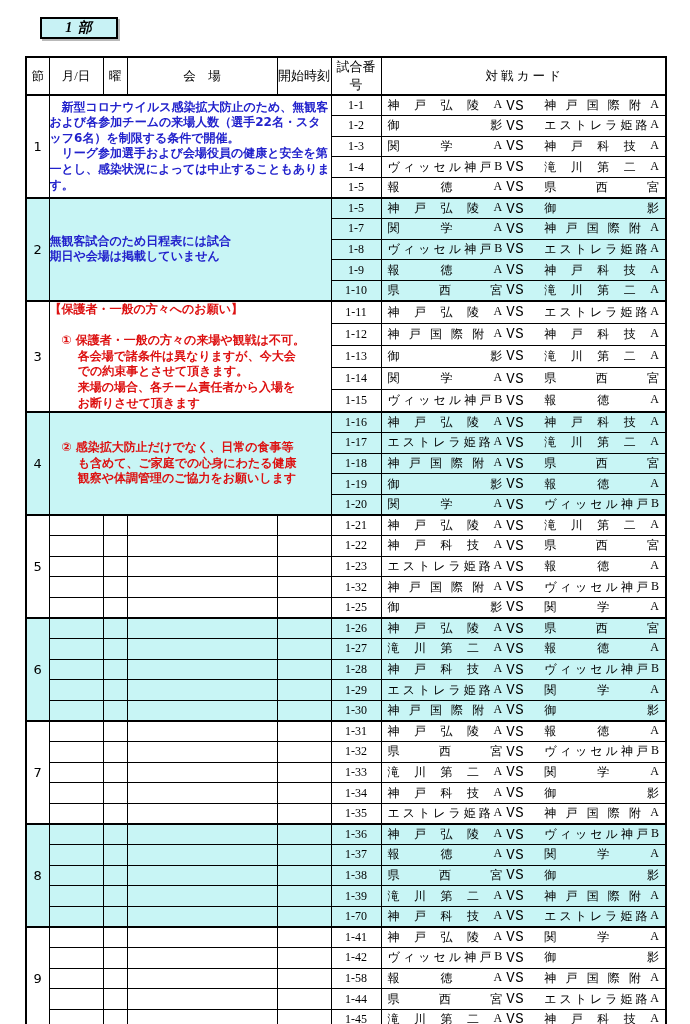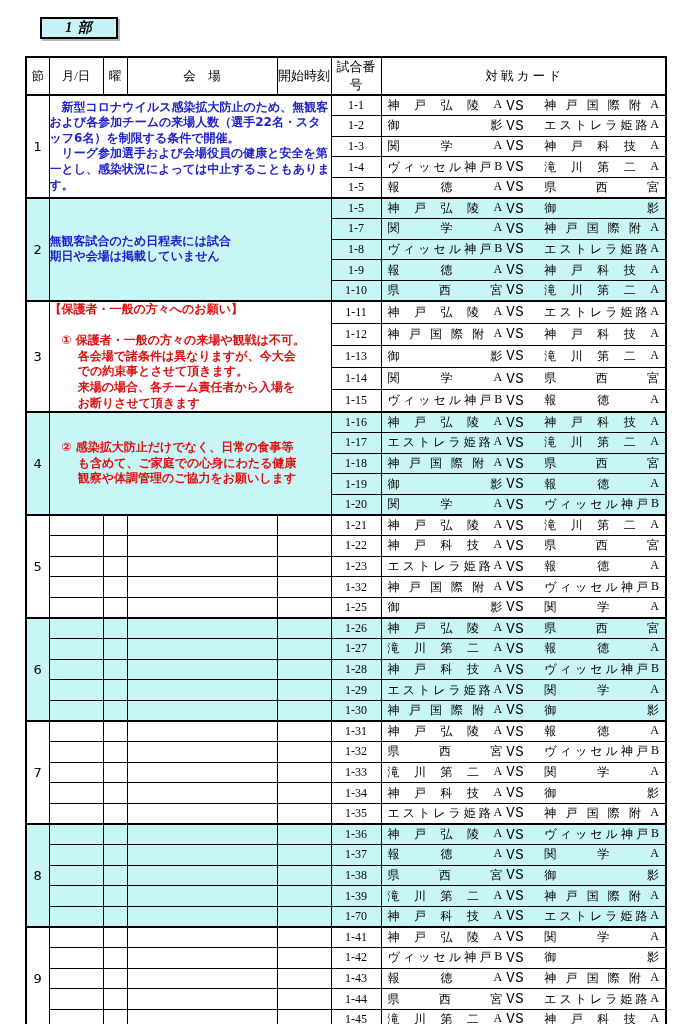--- a/index.html
+++ b/index.html
@@ -1210,21 +1210,21 @@
                 <span>影</span>
               </div>
             </div>
           </td>
         </tr>
         <tr>
           <td class="blank-cell"></td>
           <td class="blank-cell"></td>
           <td class="blank-cell"></td>
           <td class="blank-cell"></td>
-          <td class="no-cell">1-43</td>
+          <td class="no-cell">1-58</td>
           <td class="card-cell">
             <div class="card-inner">
               <div class="team home">
                 <span>報</span>
                 <span>徳</span>
                 <span>A</span>
               </div>
               <div class="vs">VS</div>
               <div class="team away">
                 <span>神</span>

